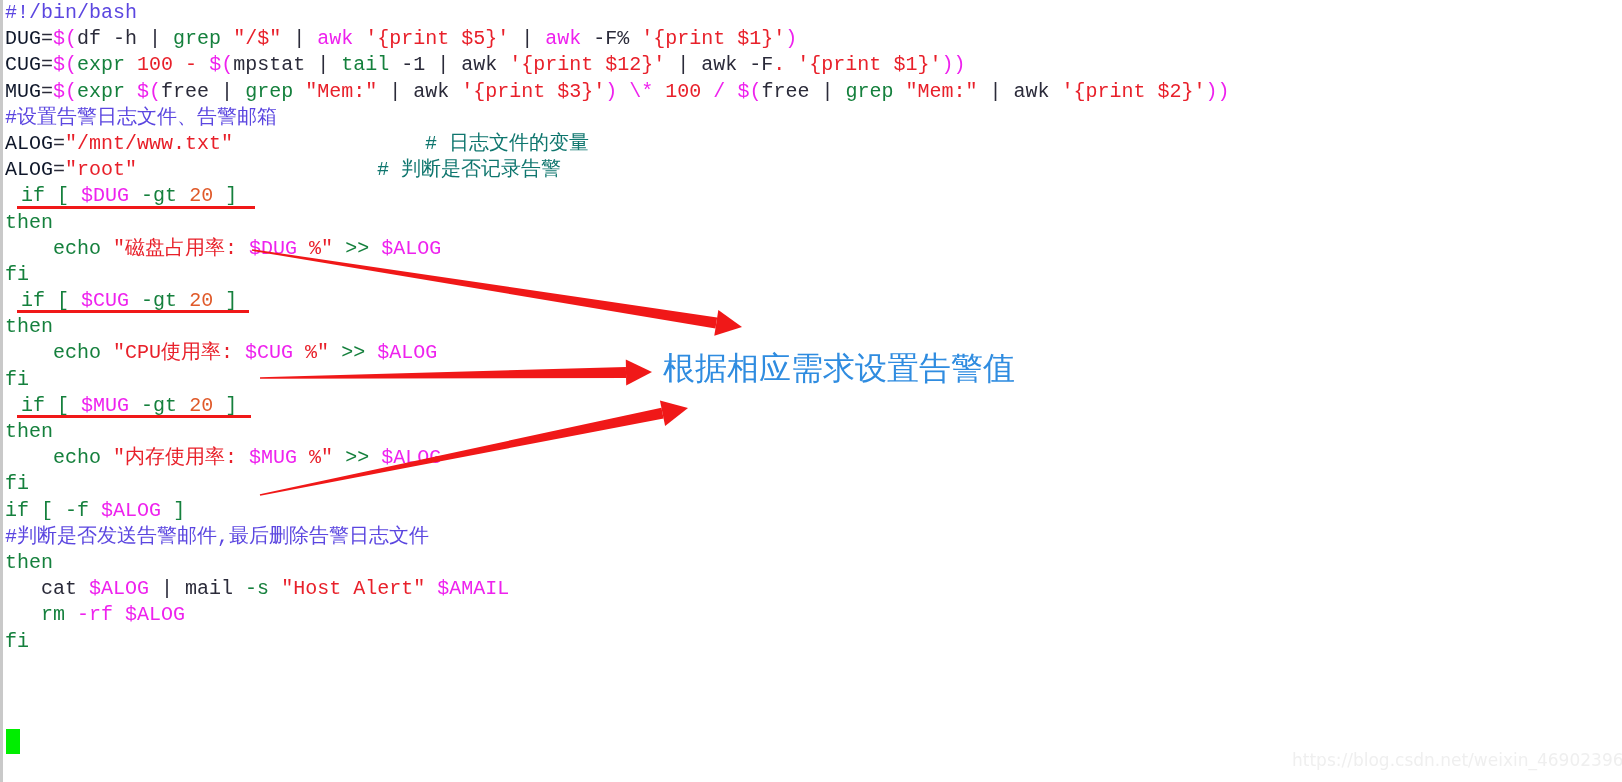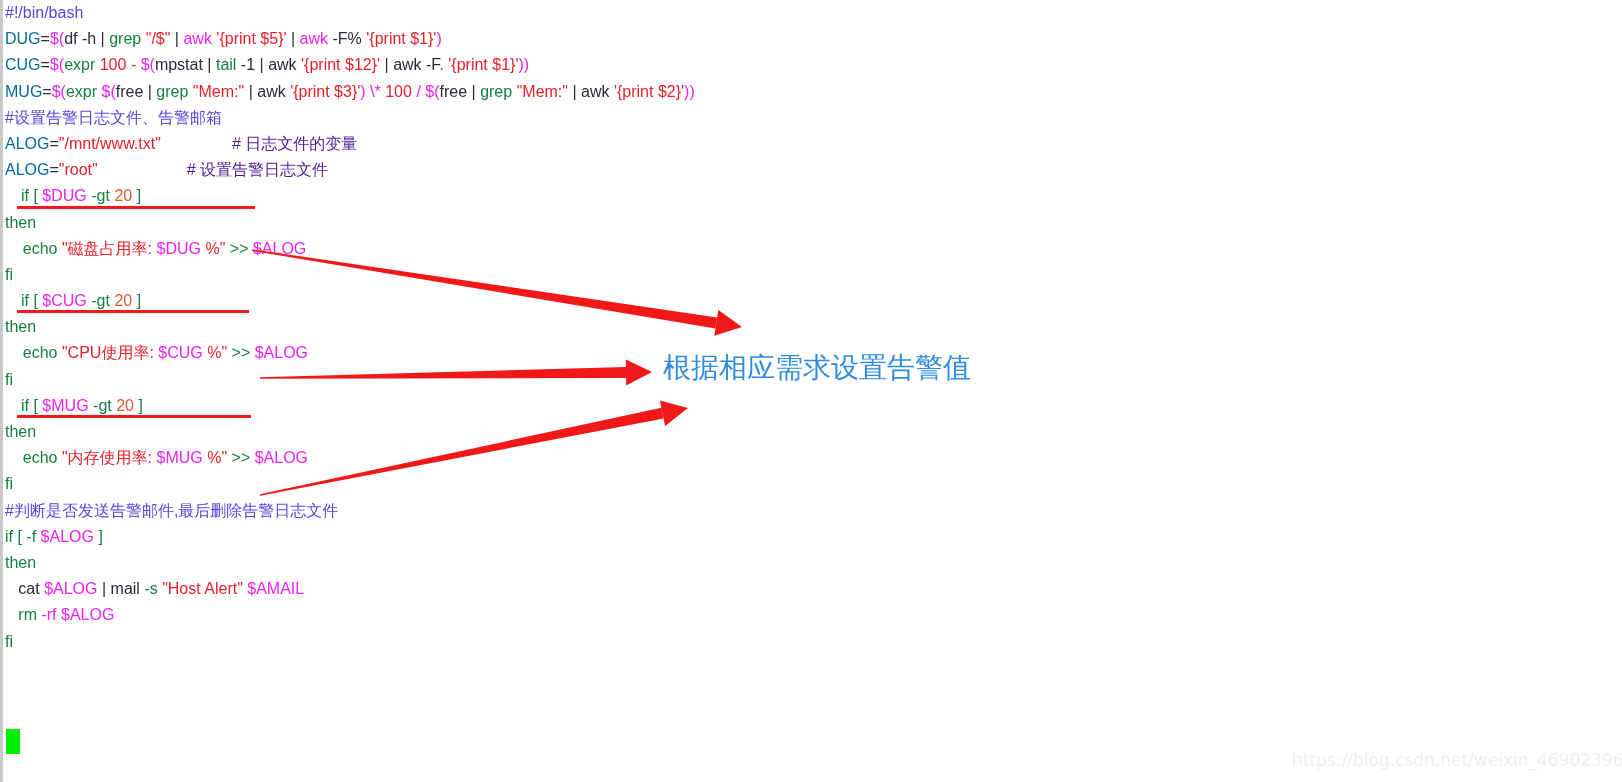--- a/index.html
+++ b/index.html
@@ -27,29 +27,29 @@
   .code {
     position: absolute;
     left: 5px;
     top: 0;
     width: 1600px;
   }
   .line {
     height: 26.2px;
     line-height: 26.2px;
     white-space: pre;
-    font-size: 16px;
-    font-family: Liberation Sans, sans-serif;
+    font-size: 20px;
+    font-family: Liberation Mono, monospace;
     letter-spacing: 0px;
   }
   .line span { font-family: inherit; }
   
   .t-comment   { color: #5b46e0; }
-  .t-comment2  { color: #4c1d95; }
-  .t-var       { color: #0369a1; }
+  .t-comment2  { color: #0f766e; }
+  .t-var       { color: #0f172a; }
   .t-magenta   { color: #ee22ee; }
   .t-yellow    { color: #15803d; }
   .t-red       { color: #e8202a; }
   .t-dark      { color: #2b2b3a; }
   .t-orange    { color: #e05a2a; }
 
   .underlined {
     position: relative;
     margin-left: 16px;
   }
@@ -61,21 +61,21 @@
   .cursor-block {
     position: absolute;
     background: #00ee00;
     width: 14px;
     height: 25px;
   }
   .annot {
     position: absolute;
     color: #2f8ce0;
     font-family: Liberation Sans, sans-serif;
-    font-size: 28px;
+    font-size: 32px;
     line-height: 40px;
     white-space: nowrap;
   }
   .watermark {
     position: absolute;
     color: #efefef;
     font-family: "DejaVu Sans", "Liberation Sans", sans-serif;
     font-size: 17px;
     white-space: nowrap;
   }
@@ -95,35 +95,35 @@
 
   <div class="gutter"></div>
 
   <div class="code" id="code-area">
       <div class="line" id="line-1"><span class="t-comment">#!/bin/bash</span></div>
       <div class="line" id="line-3"><span class="t-var">DUG</span><span class="t-dark">=</span><span class="t-magenta">$(</span><span class="t-dark">df</span><span class="t-dark"> -h </span><span class="t-dark">| </span><span class="t-yellow">grep</span><span class="t-dark"> </span><span class="t-red">"/$"</span><span class="t-dark"> | </span><span class="t-magenta">awk</span><span class="t-dark"> </span><span class="t-red">'{print $5}'</span><span class="t-dark"> | </span><span class="t-magenta">awk</span><span class="t-dark"> -F% </span><span class="t-red">'{print $1}'</span><span class="t-magenta">)</span></div>
       <div class="line" id="line-4"><span class="t-var">CUG</span><span class="t-dark">=</span><span class="t-magenta">$(</span><span class="t-yellow">expr</span><span class="t-dark"> </span><span class="t-red">100</span><span class="t-dark"> </span><span class="t-red">-</span><span class="t-dark"> </span><span class="t-magenta">$(</span><span class="t-dark">mpstat</span><span class="t-dark"> | </span><span class="t-yellow">tail</span><span class="t-dark"> -1 | </span><span class="t-dark">awk</span><span class="t-dark"> </span><span class="t-red">'{print $12}'</span><span class="t-dark"> | </span><span class="t-dark">awk</span><span class="t-dark"> -F</span><span class="t-red">.</span><span class="t-dark"> </span><span class="t-red">'{print $1}'</span><span class="t-magenta">))</span></div>
       <div class="line" id="line-5"><span class="t-var">MUG</span><span class="t-dark">=</span><span class="t-magenta">$(</span><span class="t-yellow">expr</span><span class="t-dark"> </span><span class="t-magenta">$(</span><span class="t-dark">free</span><span class="t-dark"> | </span><span class="t-yellow">grep</span><span class="t-dark"> </span><span class="t-red">"Mem:"</span><span class="t-dark"> | </span><span class="t-dark">awk</span><span class="t-dark"> </span><span class="t-red">'{print $3}'</span><span class="t-magenta">)</span><span class="t-dark"> </span><span class="t-magenta">\*</span><span class="t-dark"> </span><span class="t-red">100</span><span class="t-dark"> </span><span class="t-magenta">/</span><span class="t-dark"> </span><span class="t-magenta">$(</span><span class="t-dark">free</span><span class="t-dark"> | </span><span class="t-yellow">grep</span><span class="t-dark"> </span><span class="t-red">"Mem:"</span><span class="t-dark"> | </span><span class="t-dark">awk</span><span class="t-dark"> </span><span class="t-red">'{print $2}'</span><span class="t-magenta">))</span></div>
       <div class="line" id="line-6"><span class="t-comment">#设置告警日志文件、告警邮箱</span></div>
       <div class="line" id="line-7"><span class="t-var">ALOG</span><span class="t-dark">=</span><span class="t-red">"/mnt/www.txt"</span><span class="t-dark">                </span><span class="t-comment2"># 日志文件的变量</span></div>
-      <div class="line" id="line-8"><span class="t-var">ALOG</span><span class="t-dark">=</span><span class="t-red">"root"</span><span class="t-dark">                    </span><span class="t-comment2"># 设置告警日志文件</span></div>
+      <div class="line" id="line-8"><span class="t-var">ALOG</span><span class="t-dark">=</span><span class="t-red">"root"</span><span class="t-dark">                    </span><span class="t-comment2"># 判断是否记录告警</span></div>
       <div class="line underlined" id="line-10"><span class="t-yellow">if</span><span class="t-dark"> </span><span class="t-yellow">[</span><span class="t-dark"> </span><span class="t-magenta">$DUG</span><span class="t-dark"> </span><span class="t-yellow">-gt</span><span class="t-dark"> </span><span class="t-orange">20</span><span class="t-dark"> </span><span class="t-yellow">]</span><span class="ul-bar" style="left: -4px; bottom: 1px; width: 238px;"></span></div>
       <div class="line" id="line-11"><span class="t-yellow">then</span></div>
       <div class="line" id="line-12"><span class="t-dark">    </span><span class="t-yellow">echo</span><span class="t-dark"> </span><span class="t-red">"磁盘占用率:</span><span class="t-dark"> </span><span class="t-magenta">$DUG</span><span class="t-dark"> </span><span class="t-red">%"</span><span class="t-dark"> </span><span class="t-yellow">&gt;&gt;</span><span class="t-dark"> </span><span class="t-magenta">$ALOG</span></div>
       <div class="line" id="line-13"><span class="t-yellow">fi</span></div>
       <div class="line underlined" id="line-14"><span class="t-yellow">if</span><span class="t-dark"> </span><span class="t-yellow">[</span><span class="t-dark"> </span><span class="t-magenta">$CUG</span><span class="t-dark"> </span><span class="t-yellow">-gt</span><span class="t-dark"> </span><span class="t-orange">20</span><span class="t-dark"> </span><span class="t-yellow">]</span><span class="ul-bar" style="left: -4px; bottom: 1px; width: 232px;"></span></div>
       <div class="line" id="line-15"><span class="t-yellow">then</span></div>
       <div class="line" id="line-16"><span class="t-dark">    </span><span class="t-yellow">echo</span><span class="t-dark"> </span><span class="t-red">"CPU使用率:</span><span class="t-dark"> </span><span class="t-magenta">$CUG</span><span class="t-dark"> </span><span class="t-red">%"</span><span class="t-dark"> </span><span class="t-yellow">&gt;&gt;</span><span class="t-dark"> </span><span class="t-magenta">$ALOG</span></div>
       <div class="line" id="line-17"><span class="t-yellow">fi</span></div>
       <div class="line underlined" id="line-18"><span class="t-yellow">if</span><span class="t-dark"> </span><span class="t-yellow">[</span><span class="t-dark"> </span><span class="t-magenta">$MUG</span><span class="t-dark"> </span><span class="t-yellow">-gt</span><span class="t-dark"> </span><span class="t-orange">20</span><span class="t-dark"> </span><span class="t-yellow">]</span><span class="ul-bar" style="left: -4px; bottom: 1px; width: 234px;"></span></div>
       <div class="line" id="line-19"><span class="t-yellow">then</span></div>
       <div class="line" id="line-20"><span class="t-dark">    </span><span class="t-yellow">echo</span><span class="t-dark"> </span><span class="t-red">"内存使用率:</span><span class="t-dark"> </span><span class="t-magenta">$MUG</span><span class="t-dark"> </span><span class="t-red">%"</span><span class="t-dark"> </span><span class="t-yellow">&gt;&gt;</span><span class="t-dark"> </span><span class="t-magenta">$ALOG</span></div>
       <div class="line" id="line-21"><span class="t-yellow">fi</span></div>
+      <div class="line" id="line-23"><span class="t-yellow">if</span><span class="t-dark"> </span><span class="t-yellow">[</span><span class="t-dark"> </span><span class="t-yellow">-f</span><span class="t-dark"> </span><span class="t-magenta">$ALOG</span><span class="t-dark"> </span><span class="t-yellow">]</span></div>
       <div class="line" id="line-22"><span class="t-comment">#判断是否发送告警邮件,最后删除告警日志文件</span></div>
-      <div class="line" id="line-23"><span class="t-yellow">if</span><span class="t-dark"> </span><span class="t-yellow">[</span><span class="t-dark"> </span><span class="t-yellow">-f</span><span class="t-dark"> </span><span class="t-magenta">$ALOG</span><span class="t-dark"> </span><span class="t-yellow">]</span></div>
       <div class="line" id="line-24"><span class="t-yellow">then</span></div>
       <div class="line" id="line-25"><span class="t-dark">   </span><span class="t-dark">cat</span><span class="t-dark"> </span><span class="t-magenta">$ALOG</span><span class="t-dark"> | </span><span class="t-dark">mail</span><span class="t-dark"> </span><span class="t-yellow">-s</span><span class="t-dark"> </span><span class="t-red">"Host Alert"</span><span class="t-dark"> </span><span class="t-magenta">$AMAIL</span></div>
       <div class="line" id="line-26"><span class="t-dark">   </span><span class="t-yellow">rm</span><span class="t-dark"> </span><span class="t-magenta">-rf</span><span class="t-dark"> </span><span class="t-magenta">$ALOG</span></div>
       <div class="line" id="line-27"><span class="t-yellow">fi</span></div>
     </div>
 
   <svg class="arrows" id="arrow-layer" viewBox="0 0 1622 782">
     <defs>
       <marker id="ah" markerWidth="5" markerHeight="5" refX="2.2" refY="2.5" orient="auto">
         <path d="M0,0 L5,2.5 L0,5 z" fill="#f01818"></path>

